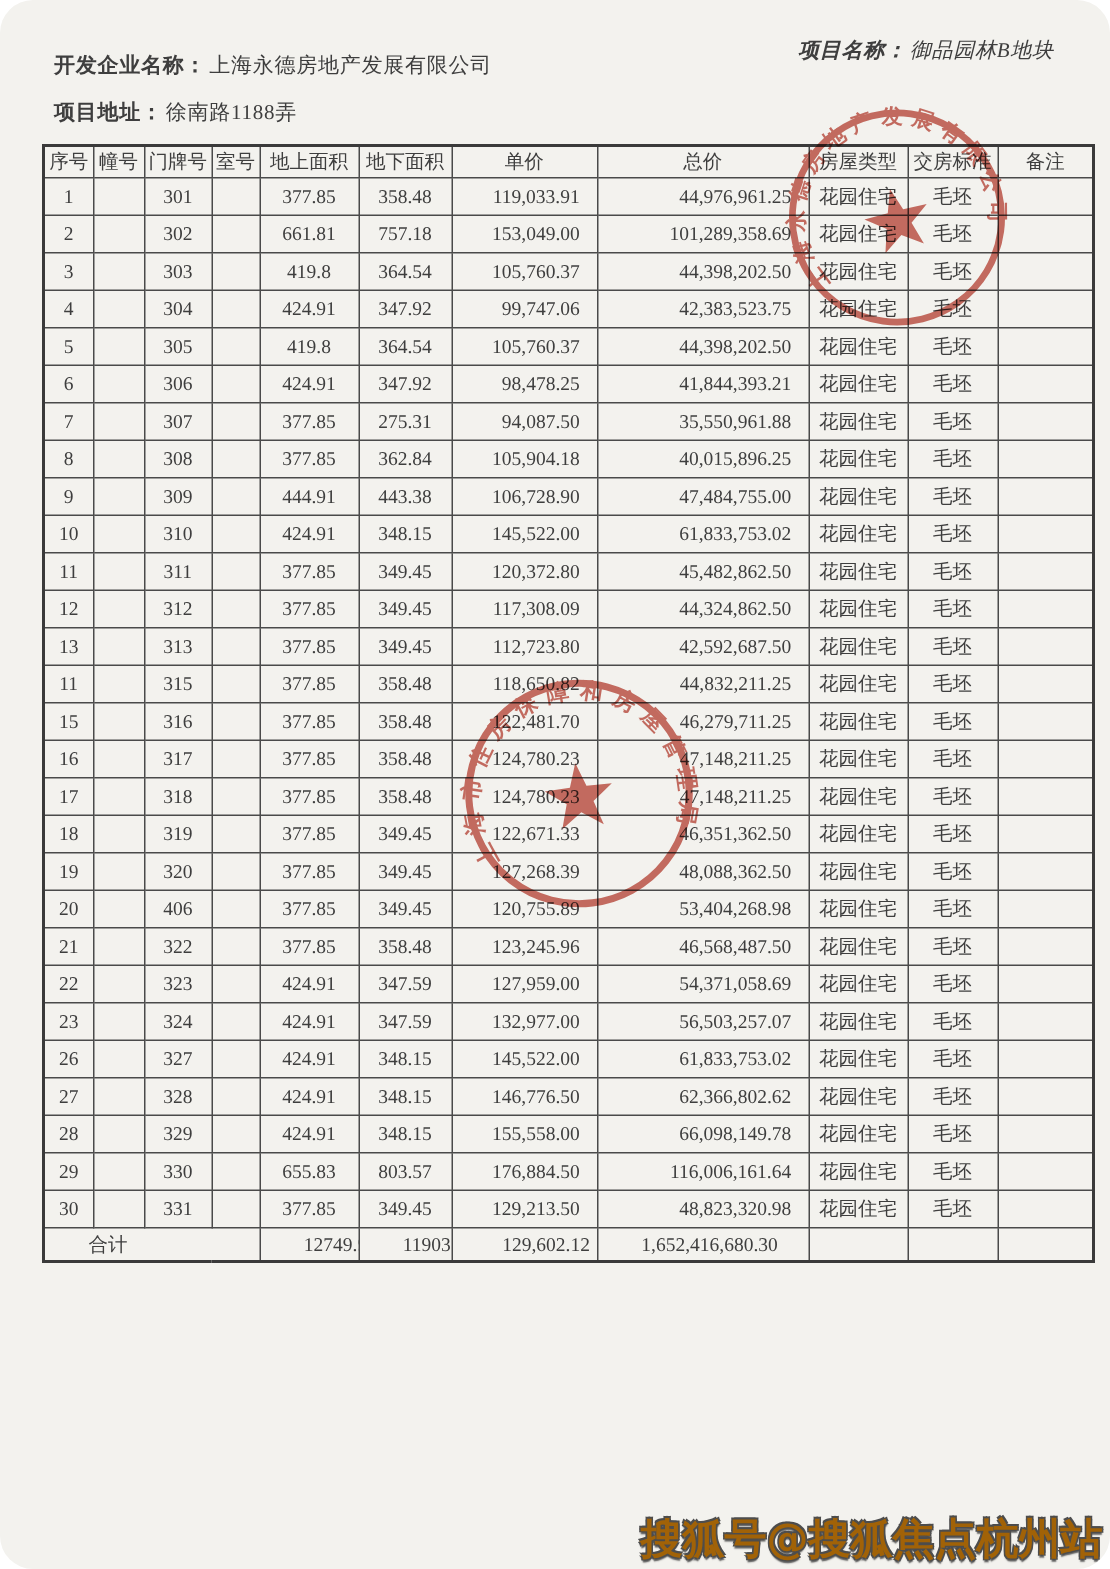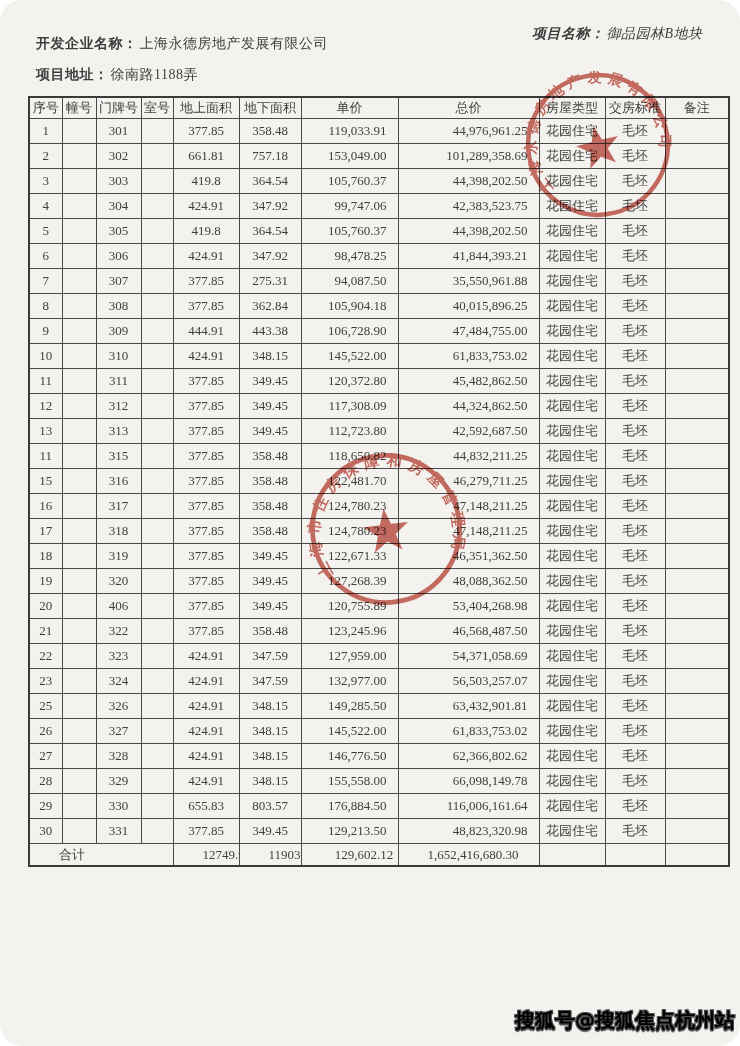--- a/index.html
+++ b/index.html
@@ -34,22 +34,22 @@
   .seal{position:absolute;pointer-events:none;opacity:0.72;mix-blend-mode:multiply;}
   .seal-company{left:523px;top:56px;width:150px;height:178px;transform:rotate(-14deg);}
   .seal-gov{left:306px;top:450px;width:160px;height:158px;transform:rotate(-7deg);}
   .seal text{fill:#b8392a;font-family:"Liberation Serif",serif;font-weight:bold;}
   .seal circle{stroke:#b8392a;fill:none;}
   .seal polygon{fill:#b8392a;}
 
   .watermark{
     position:absolute;right:5px;top:1007px;
     font-family:"DejaVu Sans","Liberation Sans",sans-serif;
-    font-size:20px;font-weight:bold;letter-spacing:0px;white-space:nowrap;
-    color:#000000;
+    font-size:28px;font-weight:bold;letter-spacing:0px;white-space:nowrap;
+    color:#a16207;
     text-shadow:1px 1px 0 #4d4d4d,-1px -1px 0 #4d4d4d,1px -1px 0 #4d4d4d,-1px 1px 0 #4d4d4d,0 2px 1px #5a5a5a;
   }
 </style>
 </head>
 <body>
 
 <div class="page" data-name="document-page">
 
   <div class="hdr-line hdr-developer" data-name="developer-line">
     <span class="lbl" data-name="developer-label">开发企业名称：</span><span data-name="developer-name">上海永德房地产发展有限公司</span>
@@ -386,33 +386,20 @@
           <td data-name="cell-room"></td>
           <td data-name="cell-above">424.91</td>
           <td data-name="cell-below">347.59</td>
           <td data-name="cell-unit" class="r">132,977.00</td>
           <td data-name="cell-total" class="r">56,503,257.07</td>
           <td data-name="cell-type">花园住宅</td>
           <td data-name="cell-standard">毛坯</td>
           <td data-name="cell-note"></td>
         </tr>
         <tr data-name="table-row">
-          <td data-name="cell-no">25</td>
-          <td data-name="cell-building"></td>
-          <td data-name="cell-door">326</td>
-          <td data-name="cell-room"></td>
-          <td data-name="cell-above">424.91</td>
-          <td data-name="cell-below">348.15</td>
-          <td data-name="cell-unit" class="r">149,285.50</td>
-          <td data-name="cell-total" class="r">63,432,901.81</td>
-          <td data-name="cell-type">花园住宅</td>
-          <td data-name="cell-standard">毛坯</td>
-          <td data-name="cell-note"></td>
-        </tr>
-        <tr data-name="table-row">
           <td data-name="cell-no">26</td>
           <td data-name="cell-building"></td>
           <td data-name="cell-door">327</td>
           <td data-name="cell-room"></td>
           <td data-name="cell-above">424.91</td>
           <td data-name="cell-below">348.15</td>
           <td data-name="cell-unit" class="r">145,522.00</td>
           <td data-name="cell-total" class="r">61,833,753.02</td>
           <td data-name="cell-type">花园住宅</td>
           <td data-name="cell-standard">毛坯</td>

